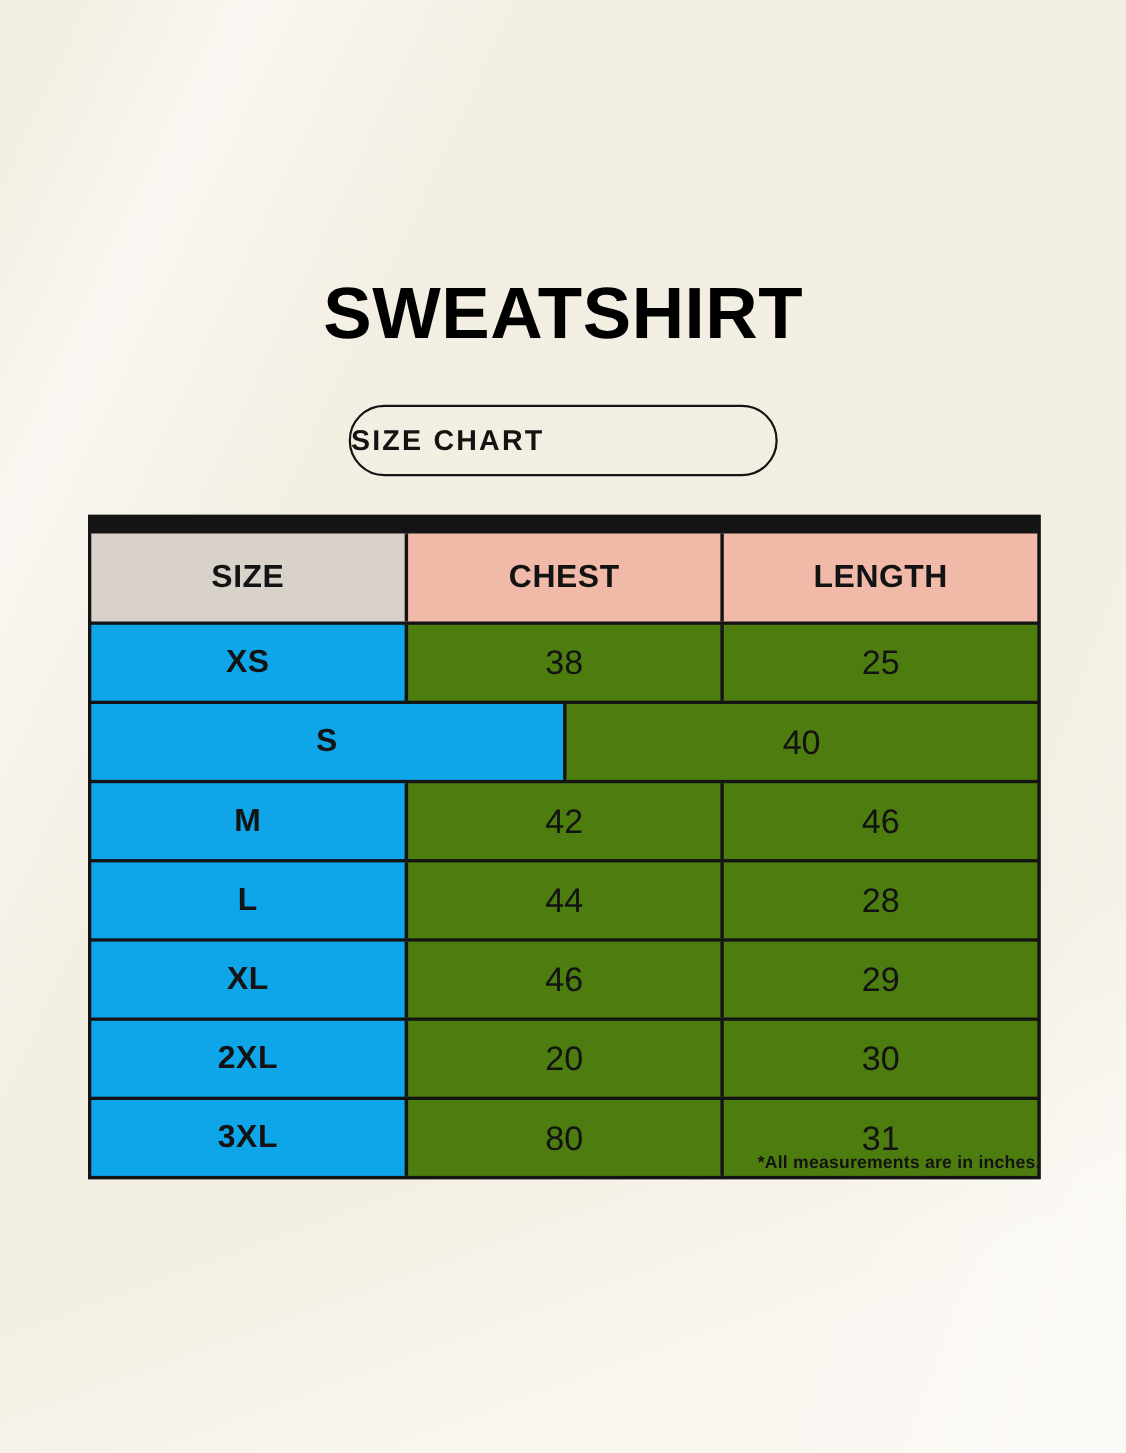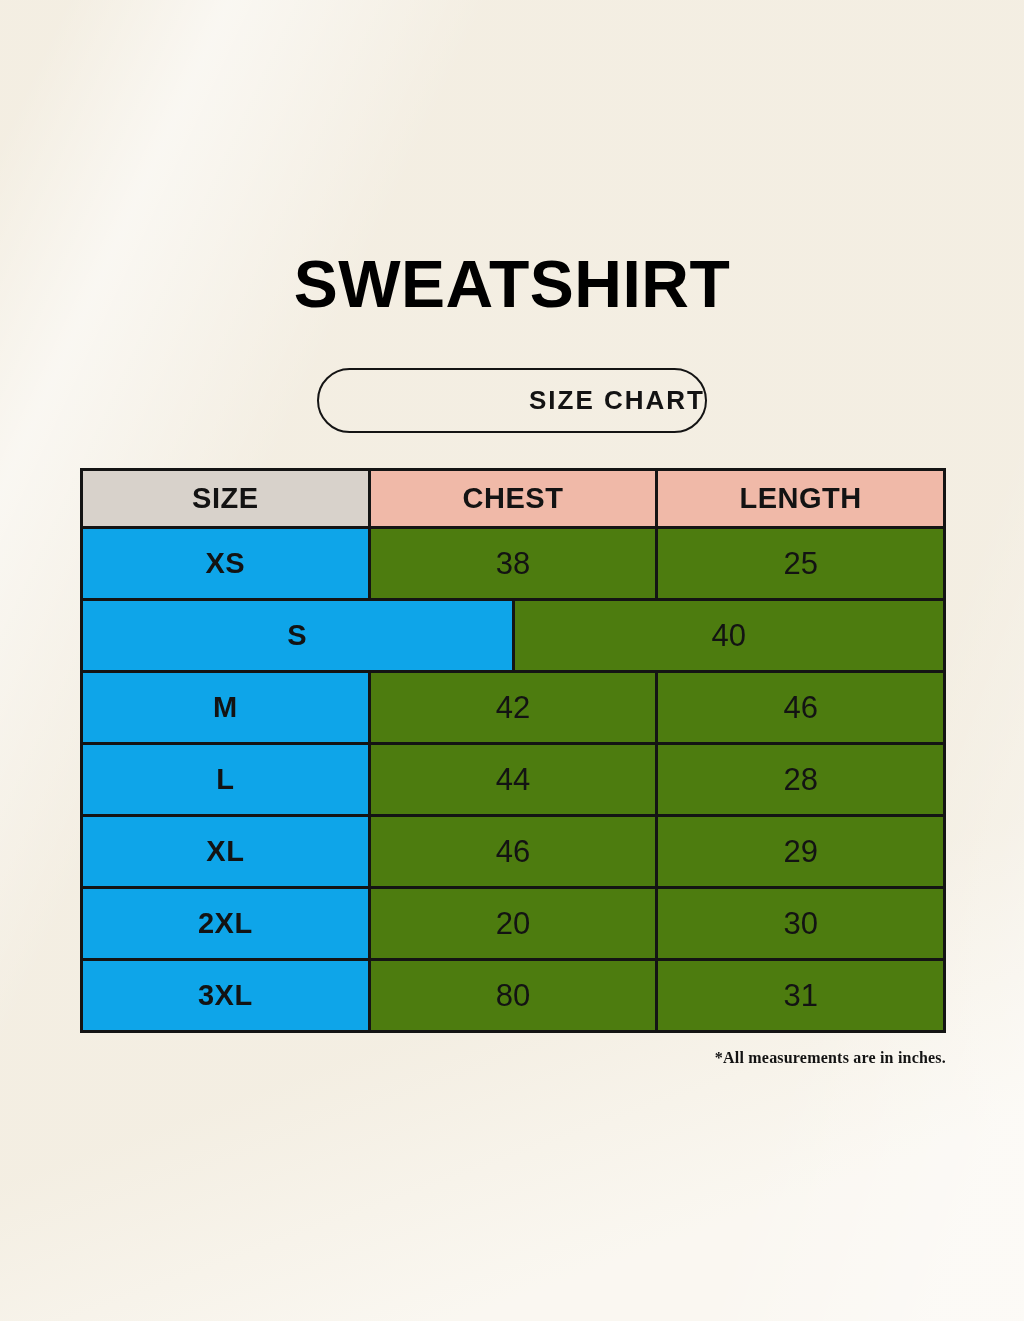--- a/index.html
+++ b/index.html
@@ -39,21 +39,21 @@
     position: absolute;
     top: 368px;
     left: 50%;
     transform: translateX(-50%);
     width: 390px;
     height: 65px;
     border: 2.5px solid #141414;
     border-radius: 33px;
     display: flex;
     align-items: center;
-    justify-content: flex-end;
+    justify-content: flex-start;
     background: transparent;
   }
   .pill span {
     font-size: 26px;
     font-weight: 700;
     letter-spacing: 2px;
   }
   .size-table {
     position: absolute;
     left: 80px;
@@ -69,34 +69,33 @@
   .trow:first-child { border-top: none; }
   .c {
     flex: 1 1 0;
     display: flex;
     align-items: center;
     justify-content: center;
     border-left: 3px solid #141414;
     height: 69px;
   }
   .c:first-child { border-left: none; }
-  .trow.header .c { height: 55px; }
+  .trow.header .c { height: 80px; margin-top: 14px; }
   .head-size  { background: #d8d2cb; font-size: 29px; font-weight: 700; letter-spacing: 0.5px; }
   .head-val   { background: #f0b9a8; font-size: 29px; font-weight: 700; letter-spacing: 0.5px; }
   .b-size     { background: #0ea5e9; font-size: 29px; font-weight: 700; letter-spacing: 0.5px; }
   .b-val      { background: #4d7c0f; font-size: 31px; font-weight: 400; }
   .footnote {
     position: absolute;
     top: 1049px;
     right: 78px;
     font-size: 16px;
     font-weight: 700;
     letter-spacing: 0.2px;
     color: #131313;
-    font-family: Liberation Serif, serif;
   }
 </style>
 </head>
 <body>
 
 <div class="page">
 
   <h1 class="title">SWEATSHIRT</h1>
 
   <div class="pill">

